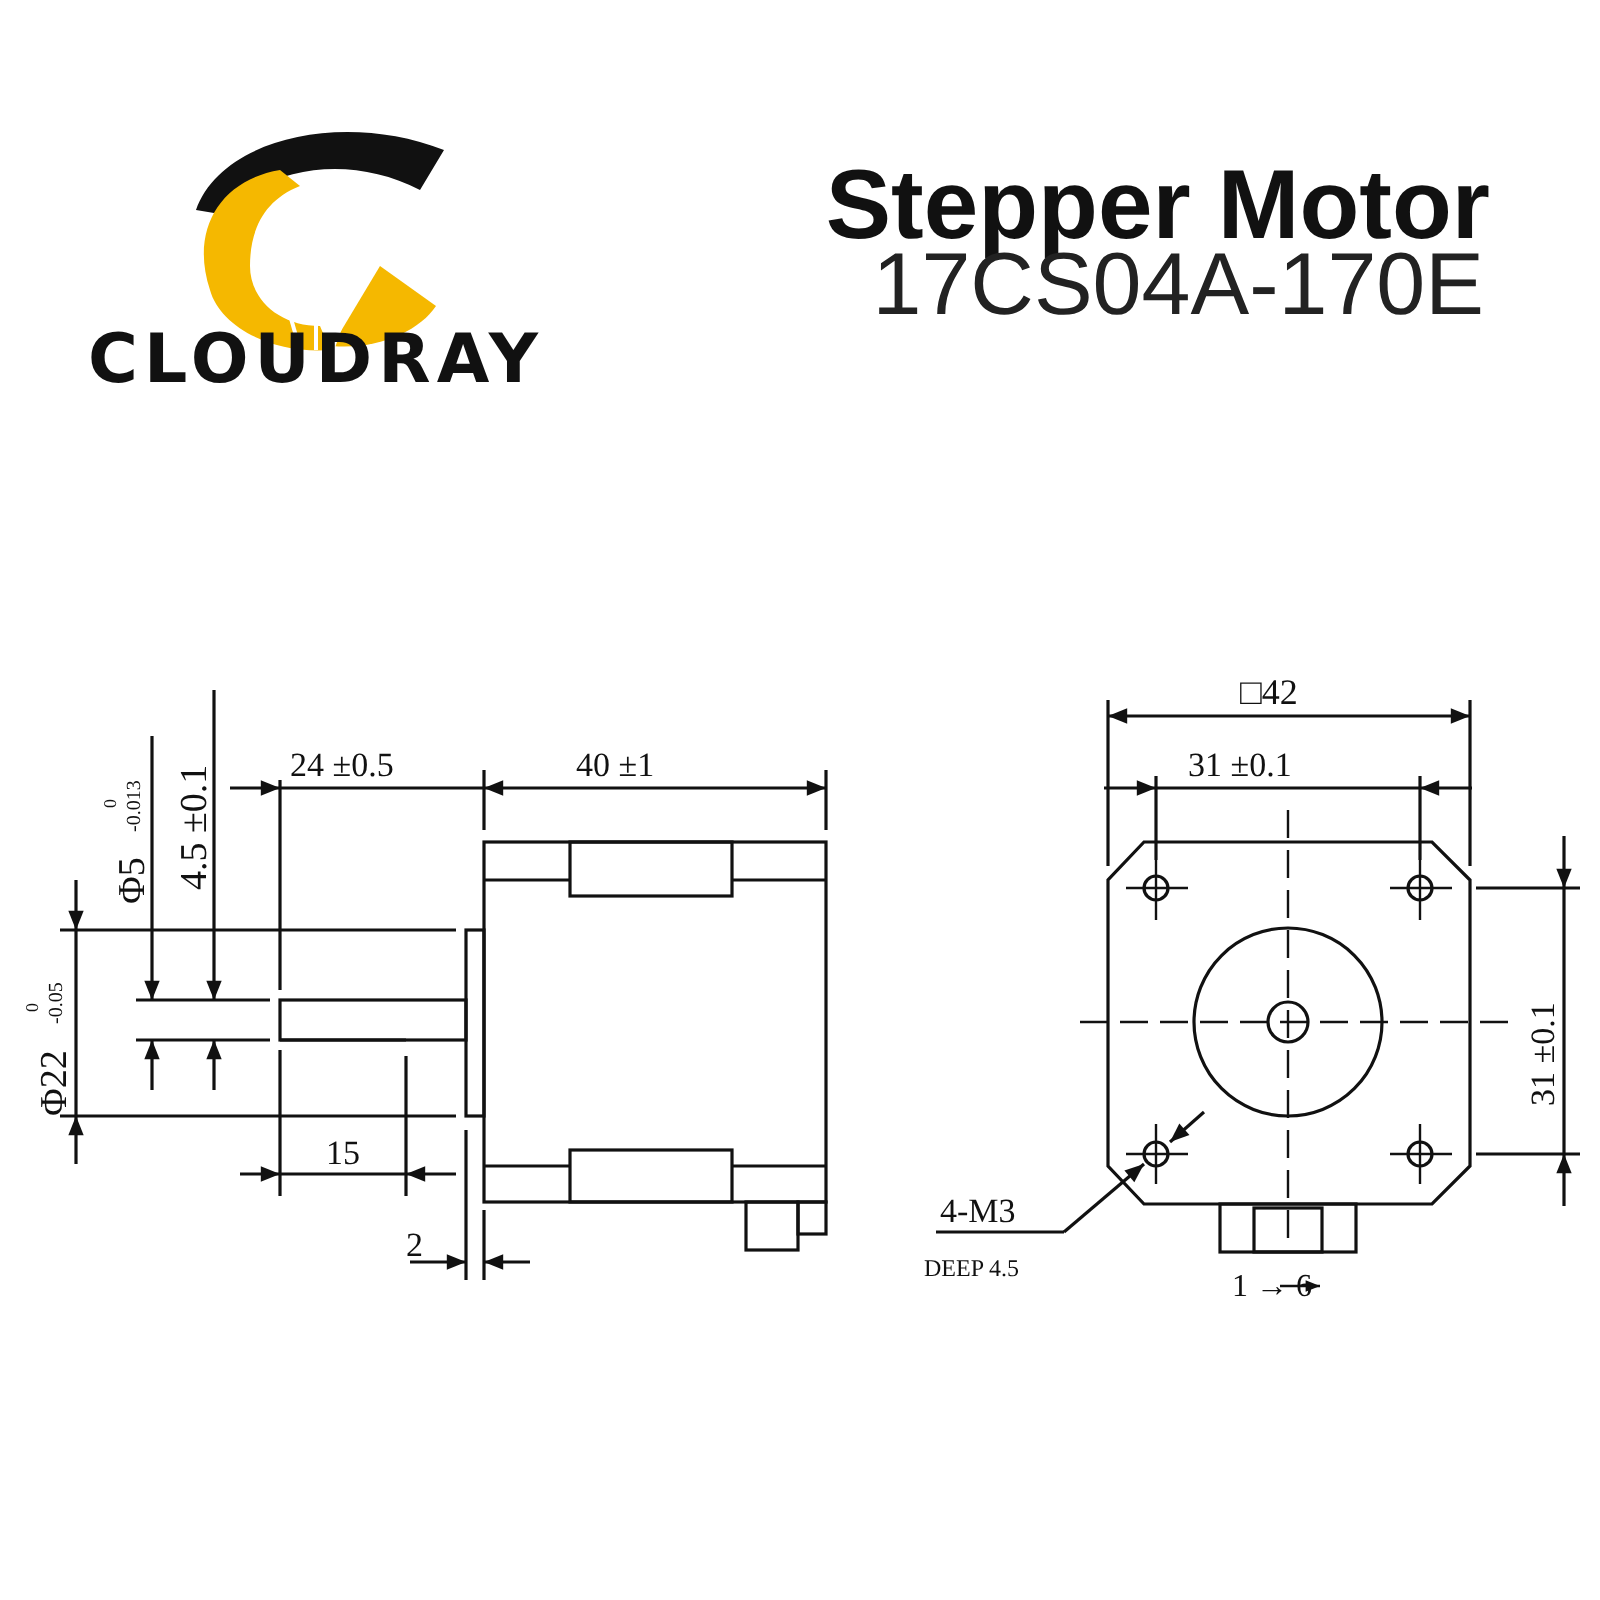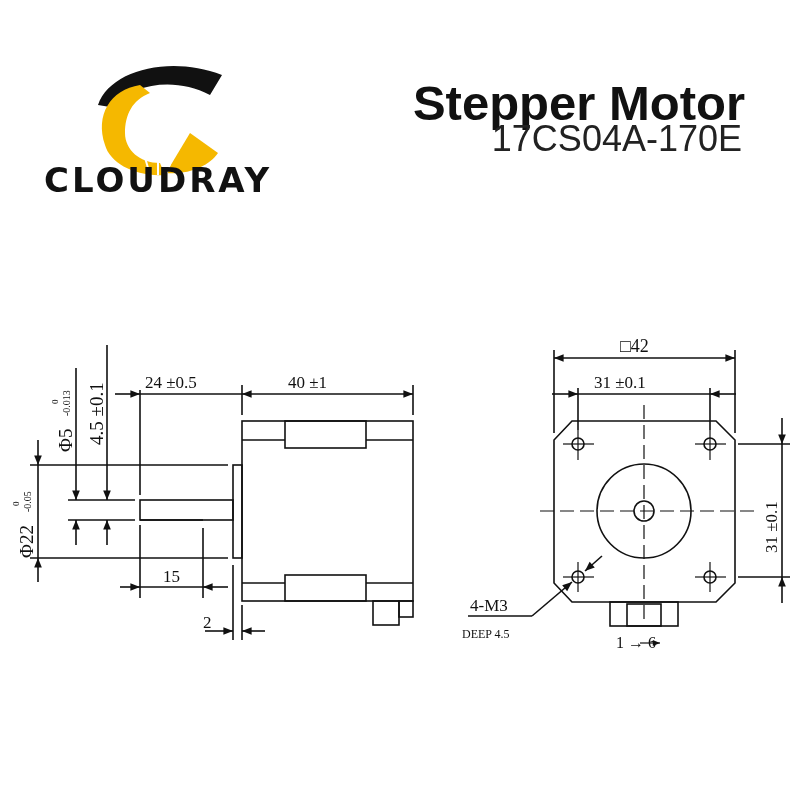--- a/index.html
+++ b/index.html
@@ -10,21 +10,21 @@
       font-family: "DejaVu Sans", sans-serif; font-weight: bold; font-size: 34px;
       letter-spacing: 3px; color: #111; text-align: center;
     }
     .title {
       position: absolute; right: 55px; top: 48px;
       font-family: "Liberation Sans", sans-serif; font-weight: bold; font-size: 49px;
       color: #111; white-space: nowrap; margin-top: 27px;
     }
     .model {
       position: absolute; right: 58px; top: 118px;
-      font-family: "Liberation Sans", sans-serif; font-size: 36px; color: #222;
+      font-family: "Liberation Sans", sans-serif; font-size: 44px; color: #222;
       white-space: nowrap;
     }
     svg.drawing { position: absolute; left: 0; top: 0; }
     .dim { font-family: "Liberation Serif", serif; fill: #111; }
   </style>
 </head>
 <body>
 
 <svg class="logo" viewBox="0 0 210 160" width="210" height="160">
   <path d="M58 60 C70 25, 130 10, 182 30 L170 50 C135 32, 95 38, 70 62 Z" fill="#111"></path>

